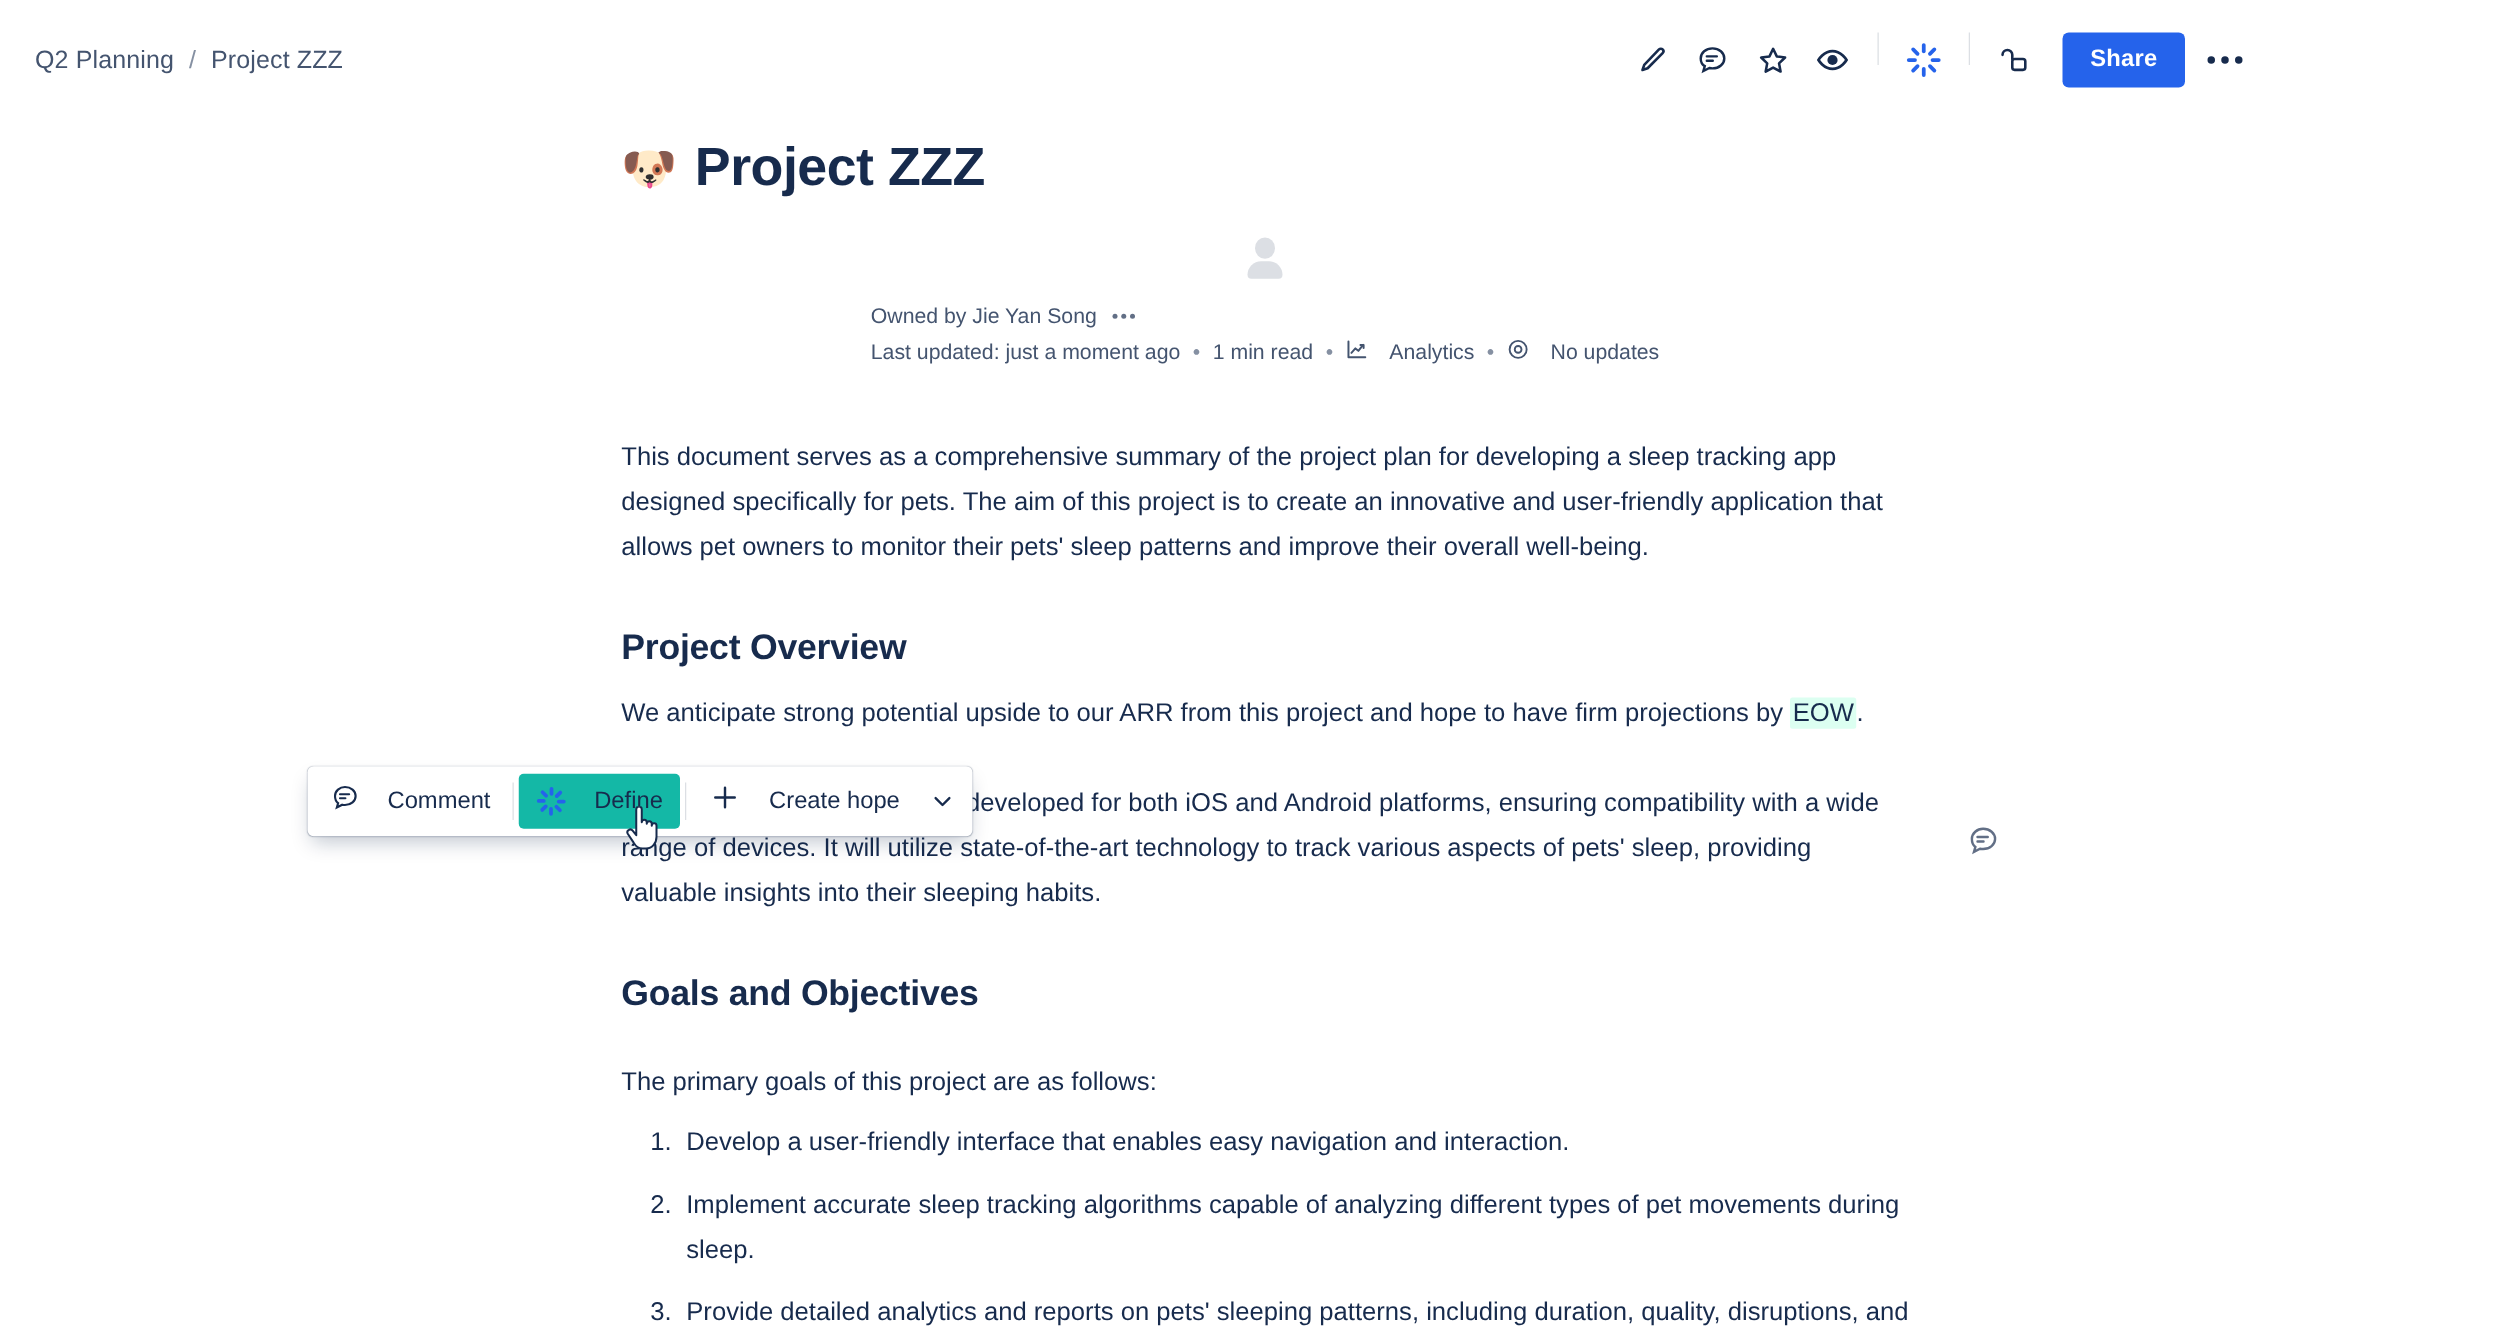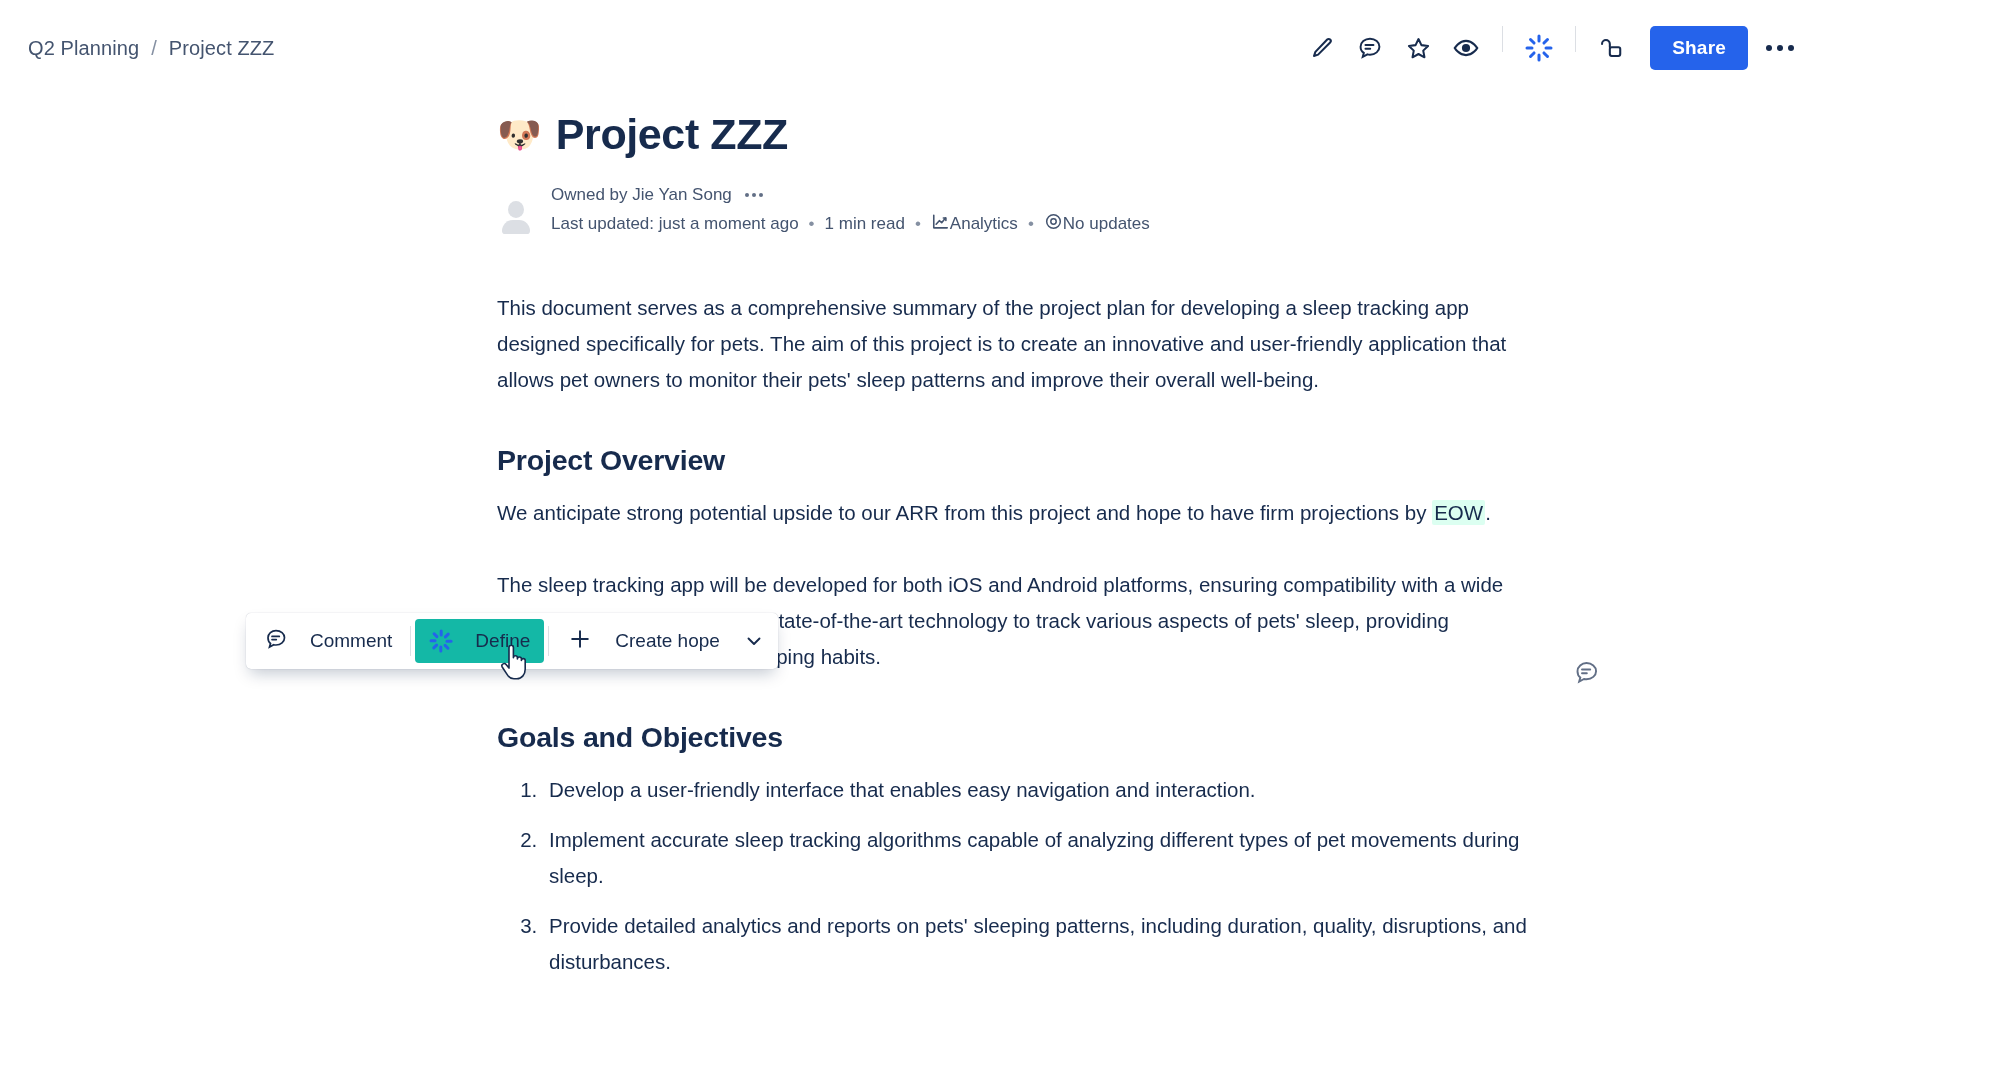--- a/index.html
+++ b/index.html
@@ -74,22 +74,23 @@
     display: flex; align-items: center; gap: 14px;
     margin-bottom: 24px;
   }
   #title-emoji { font-size: 36px; line-height: 1; }
   #page-title {
     font-size: 43px; font-weight: 600;
     letter-spacing: -0.4px; color: #172B4D;
   }
 
   #byline {
-    display: flex; align-items: flex-end; gap: 16px;
+    display: flex; align-items: center; gap: 16px;
     margin-bottom: 54px;
+    flex-direction: column;
   }
   #avatar {
     width: 38px; height: 38px; margin-top: 4px;
     position: relative; flex: none;
   }
   #avatar .head {
     position: absolute; top: 3px; left: 11px;
     width: 16px; height: 17px; border-radius: 50%;
     background: #DCDFE4;
   }
@@ -105,21 +106,21 @@
     display: flex; align-items: center; gap: 10px;
     margin-bottom: 7px;
   }
   .mini-dots { display: flex; gap: 3px; cursor: pointer; padding: 2px 3px; border-radius: 3px; }
   .mini-dots i { width: 4px; height: 4px; border-radius: 50%; background: #626F86; display:block; }
   .byline-line2 {
     font-size: 17px; color: #44546F;
     display: flex; align-items: center; flex-wrap: wrap;
   }
   .byline-line2 .bullet { margin: 0 10px; color: #8590A2; }
-  .meta-chip { display: inline-flex; align-items: center; gap: 0; cursor: pointer; }
+  .meta-chip { display: inline-flex; align-items: center; gap: 16px; cursor: pointer; }
 
   
   p.body, li.body {
     font-size: 20.5px; line-height: 36px;
     color: #172B4D;
   }
   p.body { margin-bottom: 12px; margin-top: 36px; }
   h2.section {
     font-size: 28.5px; font-weight: 600;
     color: #172B4D; letter-spacing: -0.2px;
@@ -335,20 +336,21 @@
     <p class="body" id="para-intro">This document serves as a comprehensive summary of the project plan for developing a sleep tracking app designed specifically for pets. The aim of this project is to create an innovative and user-friendly application that allows pet owners to monitor their pets' sleep patterns and improve their overall well-being.</p>
 
     <h2 class="section">Project Overview</h2>
 
     <p class="body" id="para-arr"><span>We anticipate strong potential upside to our ARR from this project and hope to have firm projections by </span><span class="hl-green">EOW</span><span>.</span></p>
 
     <p class="body" id="para-overview">The sleep tracking app will be developed for both iOS and Android platforms, ensuring compatibility with a wide range of devices. It will utilize state-of-the-art technology to track various aspects of pets' sleep, providing valuable insights into their sleeping habits.</p>
 
     <h2 class="section">Goals and Objectives</h2>
 
+    <p class="body">The primary goals of this project are as follows:</p>
 
     <ol class="goals">
       <li class="body">Develop a user-friendly interface that enables easy navigation and interaction.</li>
       <li class="body">Implement accurate sleep tracking algorithms capable of analyzing different types of pet movements during sleep.</li>
       <li class="body">Provide detailed analytics and reports on pets' sleeping patterns, including duration, quality, disruptions, and disturbances.</li>
     </ol>
 
     <div id="margin-comment">
       <svg width="27" height="27" viewBox="0 0 24 24" fill="none" stroke="#626F86" stroke-width="1.7" stroke-linecap="round">
         <path d="M12 3.6c4.8 0 8.5 3.2 8.5 7.2s-3.7 7.2-8.5 7.2a9.8 9.8 0 0 1-2.2-.25L5.5 20l1-3.5c-1.8-1.35-2.5-3.2-2.5-5.7 0-4 3.7-7.2 8-7.2z"></path>

